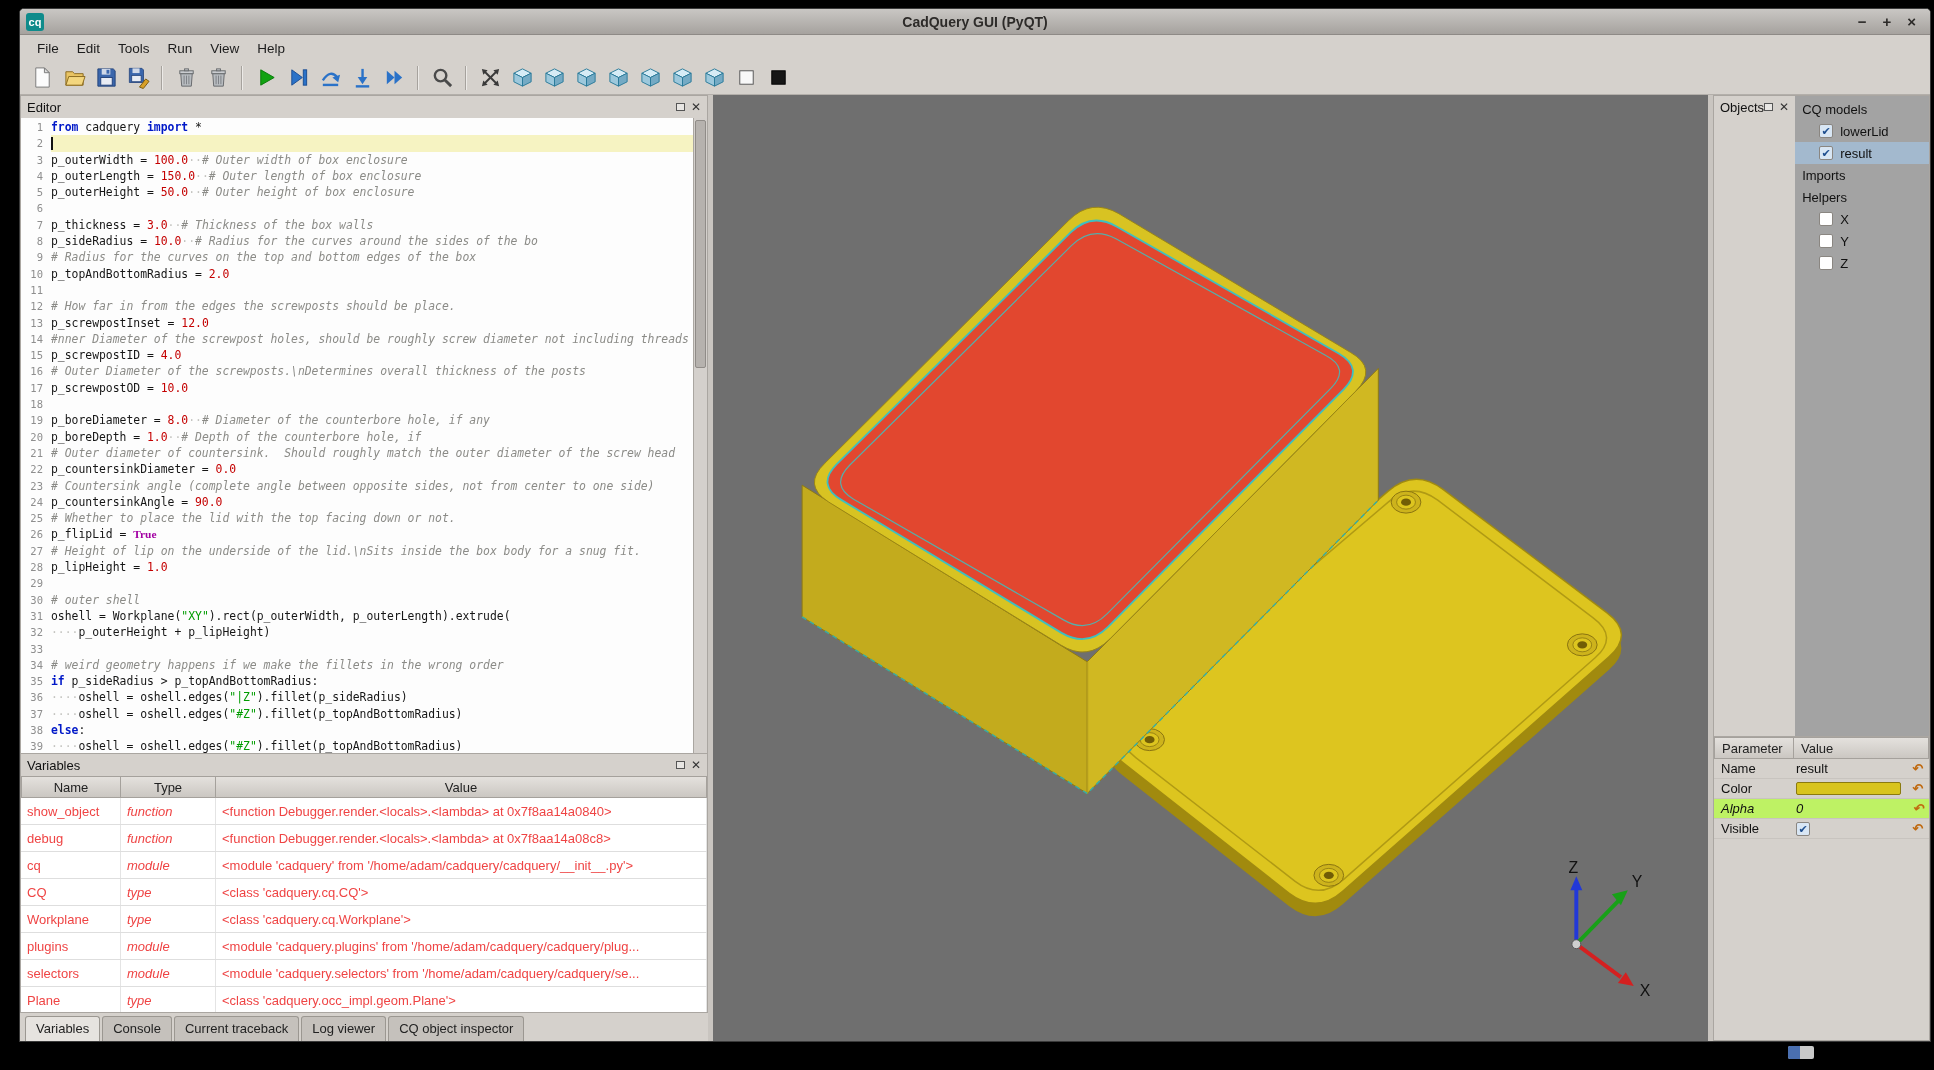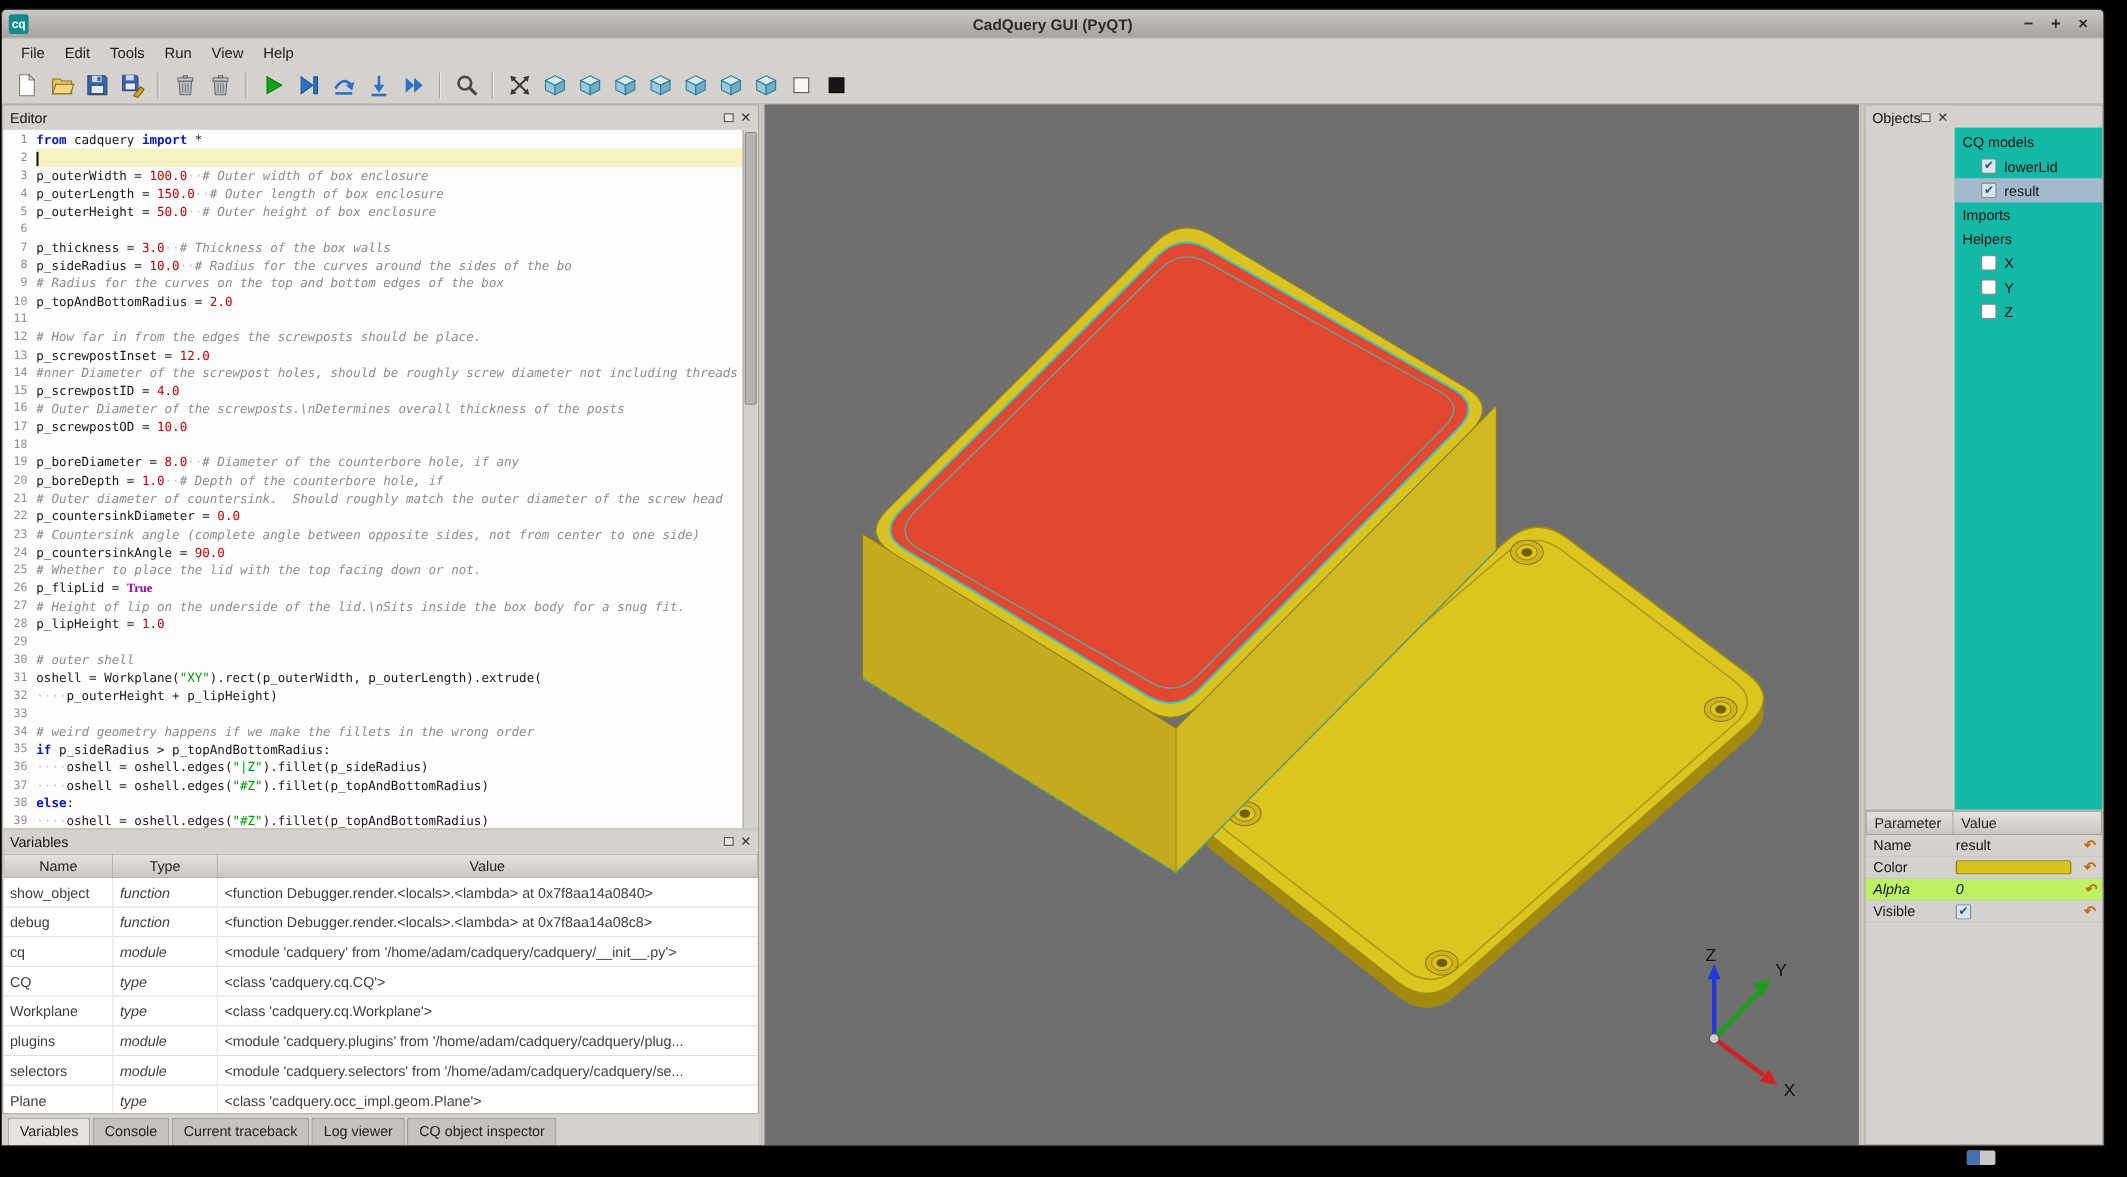--- a/index.html
+++ b/index.html
@@ -1,19 +1,19 @@
 <!DOCTYPE html>
 <html><head>
 <meta charset="utf-8">
 <style>
   *{box-sizing:border-box;margin:0;padding:0;}
   html,body{width:1934px;height:1070px;}
   body{background:#000;position:relative;font-family:"Liberation Sans",sans-serif;overflow:hidden;}
 
-  .window{position:absolute;left:1px;top:8px;width:1912px;height:1034px;background:#d5d1cc;border:1px solid #3a3a3a;border-radius:5px 5px 0 0;}
+  .window{position:absolute;left:19px;top:8px;width:1912px;height:1034px;background:#d5d1cc;border:1px solid #3a3a3a;border-radius:5px 5px 0 0;}
 
   
   .titlebar{height:26px;background:linear-gradient(#c9c7c4,#a6a29e);border-radius:4px 4px 0 0;display:flex;align-items:center;position:relative;border-bottom:1px solid #8e8a86;}
   .app-badge{width:18px;height:18px;margin-left:6px;background:#0f8b8b;color:#fff;font-size:11px;font-weight:bold;display:flex;align-items:center;justify-content:center;border-radius:3px;z-index:1;}
   .title-text{position:absolute;left:0;right:0;text-align:center;font-weight:bold;font-size:14px;color:#2d2b29;}
   .win-controls{margin-left:auto;display:flex;gap:16px;padding-right:14px;z-index:1;font-size:15px;font-weight:bold;color:#2d2b29;}
 
   
   .menubar{height:26px;display:flex;align-items:center;padding-left:8px;background:#d5d1cc;font-size:13.5px;color:#1c1c1c;}
   .menu-item{padding:3px 9px;}
@@ -59,33 +59,33 @@
 
   
   .vars-panel{flex:1;display:flex;flex-direction:column;border:1px solid #aaa6a1;border-top:none;overflow:hidden;}
   .vars-table{flex:1;display:flex;flex-direction:column;background:#fff;overflow:hidden;}
   .vars-header{display:flex;height:22px;flex:none;}
   .vh-cell{background:linear-gradient(#e4e1dd,#cbc7c2);border:1px solid #a5a19c;border-left:none;font-size:13px;display:flex;align-items:center;justify-content:center;color:#222;}
   .vh-cell.c0{width:100px;border-left:1px solid #a5a19c;}
   .vh-cell.c1{width:95px;}
   .vh-cell.c2{flex:1;}
   .v-row{display:flex;height:27px;border-bottom:1px solid #dedede;flex:none;}
-  .v-cell{font-size:13px;display:flex;align-items:center;padding:0 6px;border-right:1px solid #e4e4e4;color:#404040;overflow:hidden;white-space:nowrap;}
+  .v-cell{font-size:13px;display:flex;align-items:center;padding:0 6px;border-right:1px solid #e4e4e4;color:#ef4444;overflow:hidden;white-space:nowrap;}
   .v-cell.c0{width:100px;}
   .v-cell.c1{width:95px;font-style:italic;}
   .v-cell.c2{flex:1;}
 
   
   .tabbar{height:28px;display:flex;align-items:flex-end;padding-left:5px;gap:2px;background:#d5d1cc;flex:none;}
   .tab{font-size:13px;padding:4px 10px 5px;border:1px solid #9b9791;border-bottom:none;border-radius:3px 3px 0 0;background:#c5c1bc;color:#222;white-space:nowrap;}
   .tab.active{background:#e6e3df;}
 
   
   .objects-panel{height:642px;display:flex;flex-direction:row;border:1px solid #aaa6a1;flex:none;}
-  .objects-tree{flex:1;background:#14b8a6;padding-top:2px;font-size:13px;overflow:hidden;margin-top:20px;}
+  .objects-tree{flex:1;background:#a3a3a3;padding-top:2px;font-size:13px;overflow:hidden;}
   .tree-row{height:22px;display:flex;align-items:center;padding-left:24px;color:#111;}
   .tree-row.group{padding-left:7px;}
   .tree-row.sel{background:#a3b9ce;}
   .cb{width:14px;height:14px;min-width:14px;background:#fff;border:1px solid #8a8681;border-radius:2px;margin-right:7px;font-size:11px;line-height:12px;text-align:center;color:#1f4f8f;}
   .cb.on{background:#d8e6f4;}
 
   
   .params-panel{flex:1;display:flex;flex-direction:column;border:1px solid #aaa6a1;border-top:none;overflow:hidden;}
   .params-header{display:flex;height:22px;flex:none;}
   .ph-cell{background:linear-gradient(#e4e1dd,#cbc7c2);border:1px solid #a5a19c;border-left:none;font-size:13px;display:flex;align-items:center;padding-left:7px;color:#222;}

